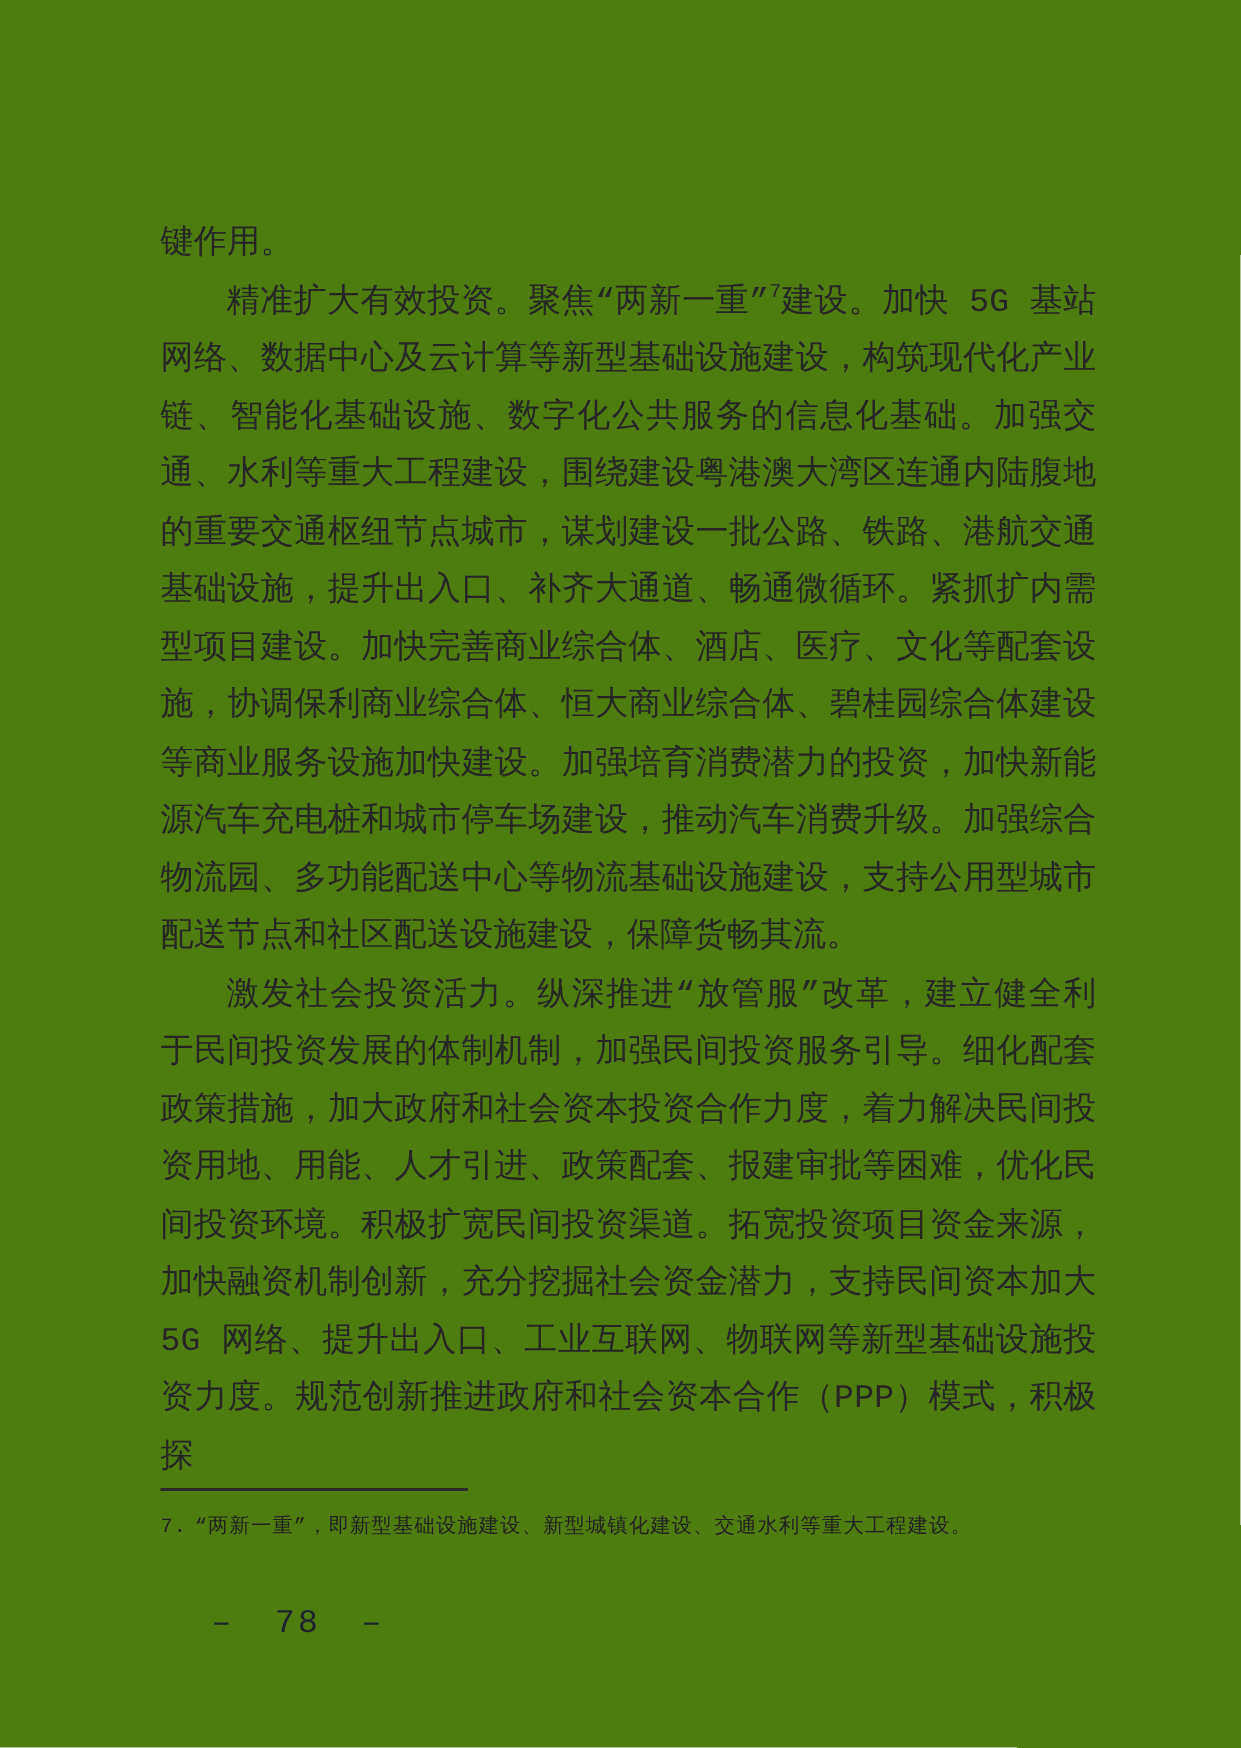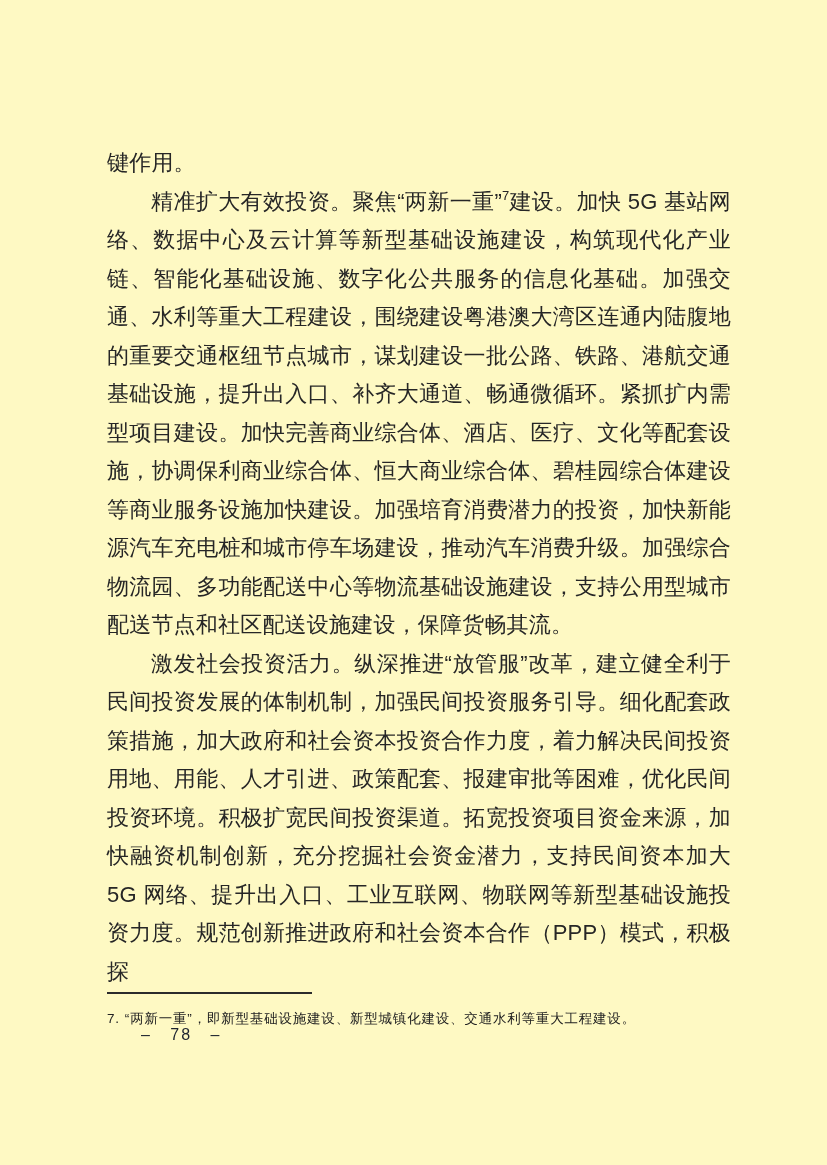--- a/index.html
+++ b/index.html
@@ -4,23 +4,23 @@
 <style>
   html, body {
     margin: 0;
     padding: 0;
     background: #ffffff;
   }
   .page {
     position: relative;
     width: 827px;
     height: 1165px;
-    background: #fef9c3;
+    background: #4d7c0f;
     overflow: hidden;
-    font-family: Liberation Sans, sans-serif;
+    font-family: Liberation Mono, monospace;
   }
   .body-text {
     position: absolute;
     left: 107px;
     top: 144px;
     width: 624px;
     font-size: 22px;
     line-height: 38.5px;
     color: #262626;
     text-align: justify;
@@ -58,22 +58,22 @@
     letter-spacing: 0.8px;
     color: #222222;
     white-space: nowrap;
   }
   .footnote .fn-marker {
     margin-right: 5px;
   }
   .page-number {
     position: absolute;
     left: 141px;
-    top: 1026px;
-    font-size: 16px;
+    top: 1070px;
+    font-size: 22px;
     color: #1d2430;
     letter-spacing: 2px;
     word-spacing: 12px;
   }
 </style>
 </head>
 <body>
 
 <div class="page">
 

